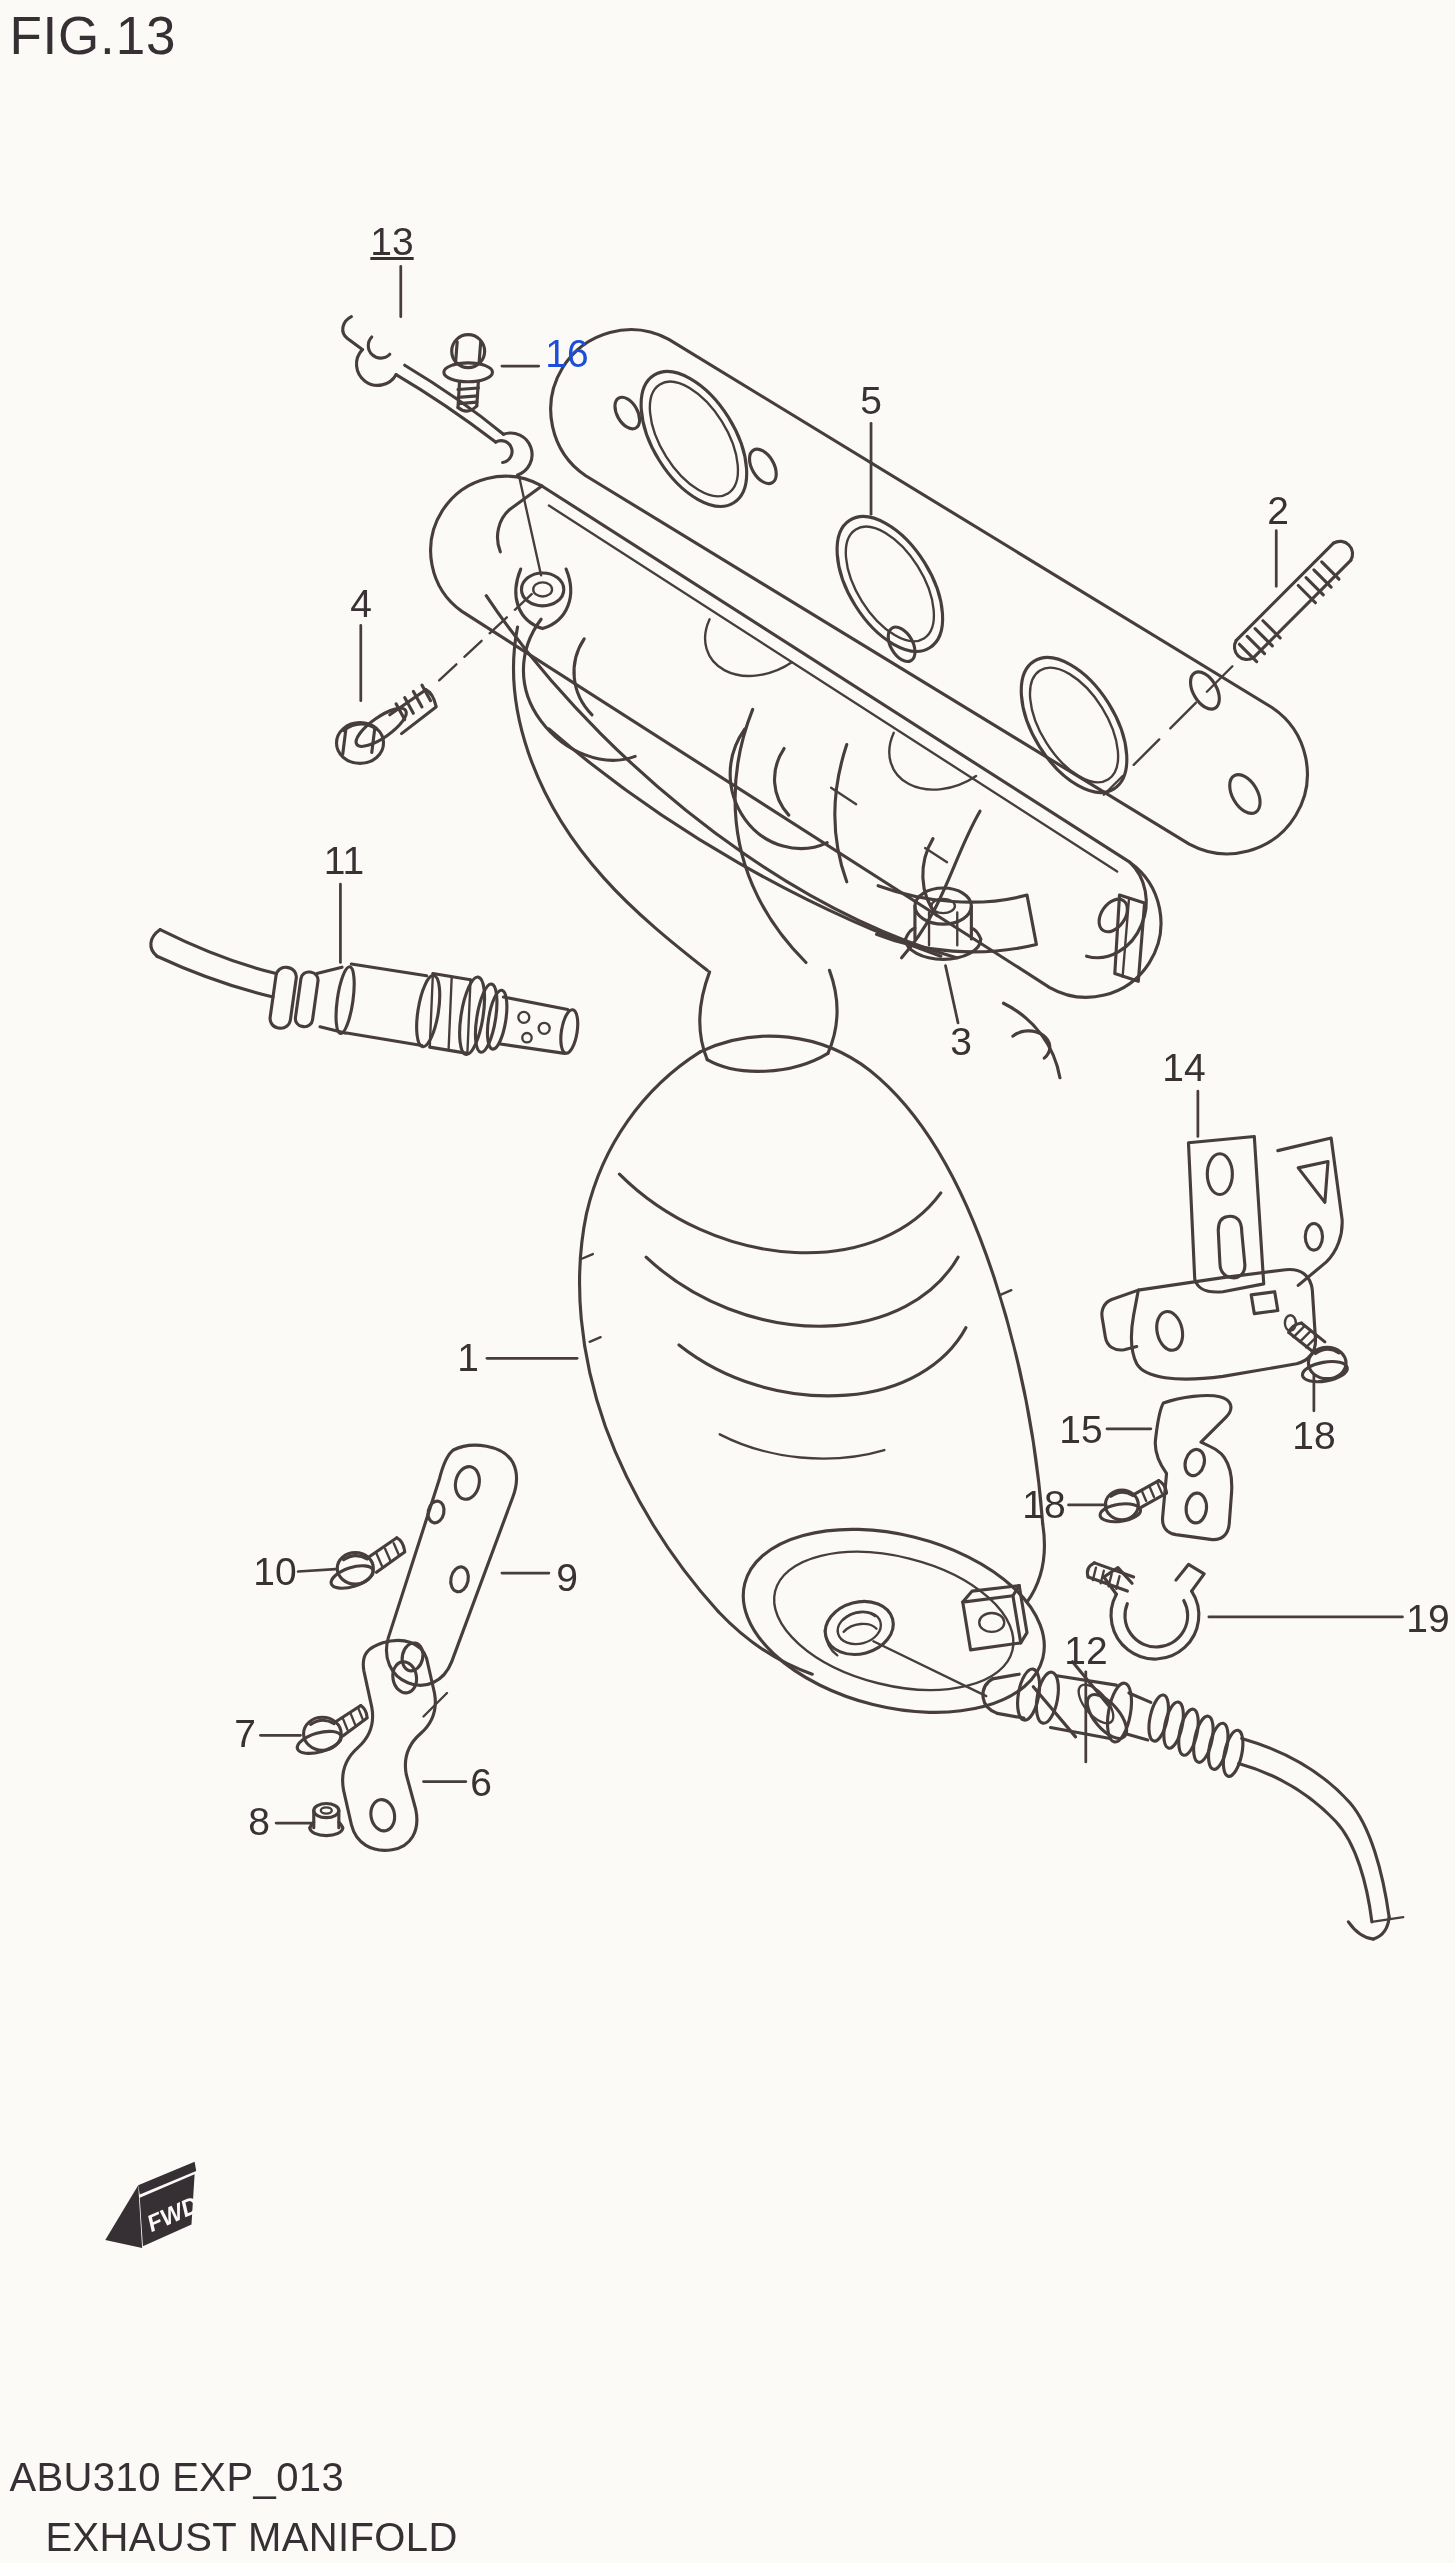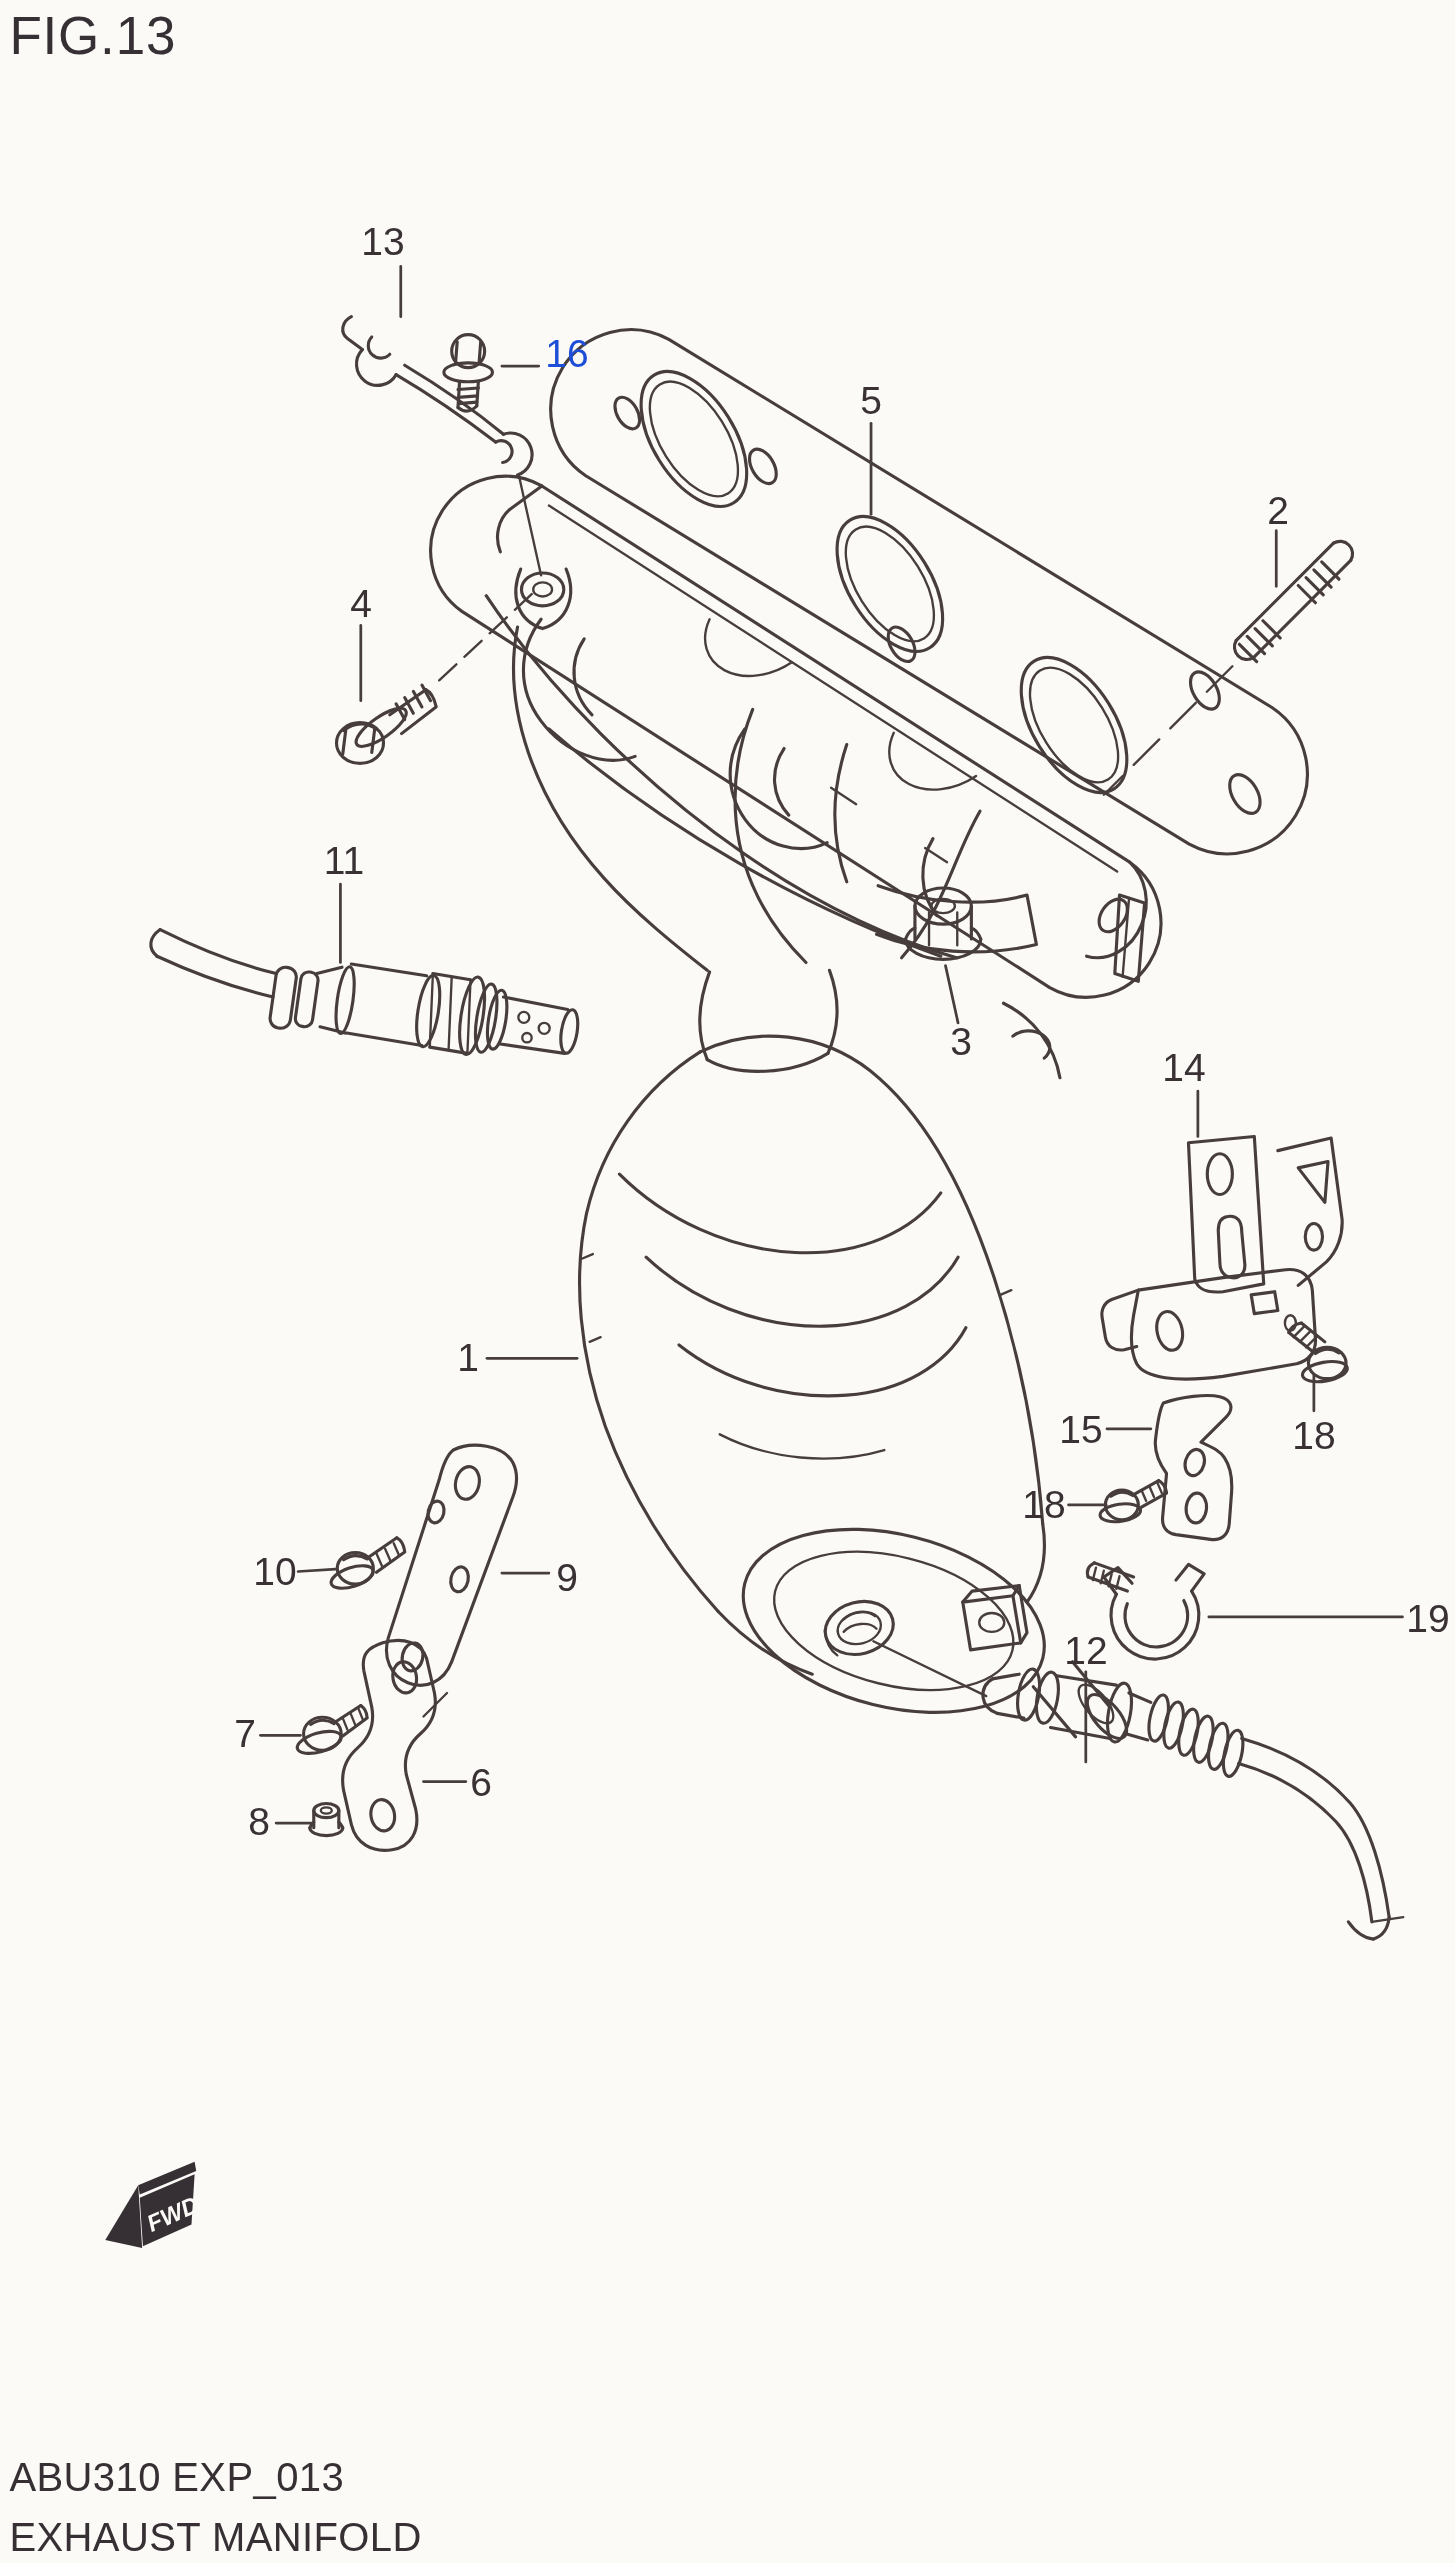--- a/index.html
+++ b/index.html
@@ -22,21 +22,21 @@
   }
   #fig-title{
     position:absolute;left:9.4px;top:4.7px;
     font-size:53px;color:#362f33;font-weight:500;letter-spacing:0.8px;
   }
   .footer-line{
     position:absolute;left:9.4px;
     font-size:40px;color:#362f33;letter-spacing:0.4px;
   }
   #footer-code{top:2455px;}
-  #footer-name{top:2515px;}
+  #footer-name{top:2515px;margin-left:36px;}
 </style>
 </head>
 <body>
 
 <div id="canvas">
 
   <div id="fig-title">FIG.13</div>
 
   <svg id="art" width="1456" height="2563" viewBox="0 0 1857 3270" fill="none" stroke="#473d3d" stroke-width="4" stroke-linecap="round" stroke-linejoin="round">
 
@@ -347,21 +347,21 @@
       <div class="callout" style="left: 961px; top: 1042px; color: rgb(58, 49, 52);">3</div>
       <div class="callout" style="left: 361px; top: 604px; color: rgb(58, 49, 52);">4</div>
       <div class="callout" style="left: 871px; top: 401px; color: rgb(58, 49, 52);">5</div>
       <div class="callout" style="left: 481px; top: 1783px; color: rgb(58, 49, 52);">6</div>
       <div class="callout" style="left: 245px; top: 1734px; color: rgb(58, 49, 52);">7</div>
       <div class="callout" style="left: 259px; top: 1822px; color: rgb(58, 49, 52);">8</div>
       <div class="callout" style="left: 567px; top: 1578px; color: rgb(58, 49, 52);">9</div>
       <div class="callout" style="left: 275px; top: 1572px; color: rgb(58, 49, 52);">10</div>
       <div class="callout" style="left: 344px; top: 861px; color: rgb(58, 49, 52);">11</div>
       <div class="callout" style="left: 1086px; top: 1651px; color: rgb(58, 49, 52);">12</div>
-      <div class="callout" style="left: 383px; top: 242px; color: rgb(58, 49, 52);">13</div>
+      <div class="callout" style="left: 392px; top: 242px; color: rgb(58, 49, 52); text-decoration: underline;">13</div>
       <div class="callout" style="left: 1184px; top: 1068px; color: rgb(58, 49, 52); text-align: center;">14</div>
       <div class="callout" style="left: 1081px; top: 1430px; color: rgb(58, 49, 52);">15</div>
       <div class="callout" style="left: 567px; top: 354px; color: #1d4ed8;">16</div>
       <div class="callout" style="left: 1314px; top: 1436px; color: rgb(58, 49, 52);">18</div>
       <div class="callout" style="left: 1044px; top: 1505px; color: rgb(58, 49, 52);">18</div>
       <div class="callout" style="left: 1428px; top: 1619px; color: rgb(58, 49, 52);">19</div>
     </div>
 
   <div id="footer-code" class="footer-line">ABU310 EXP_013</div>
   <div id="footer-name" class="footer-line">EXHAUST MANIFOLD</div>

